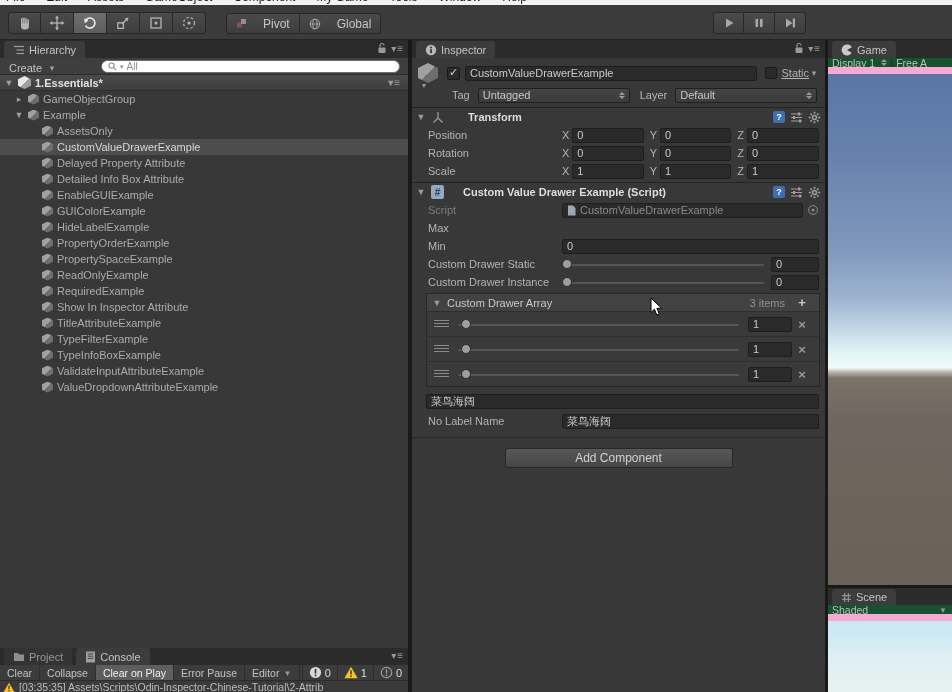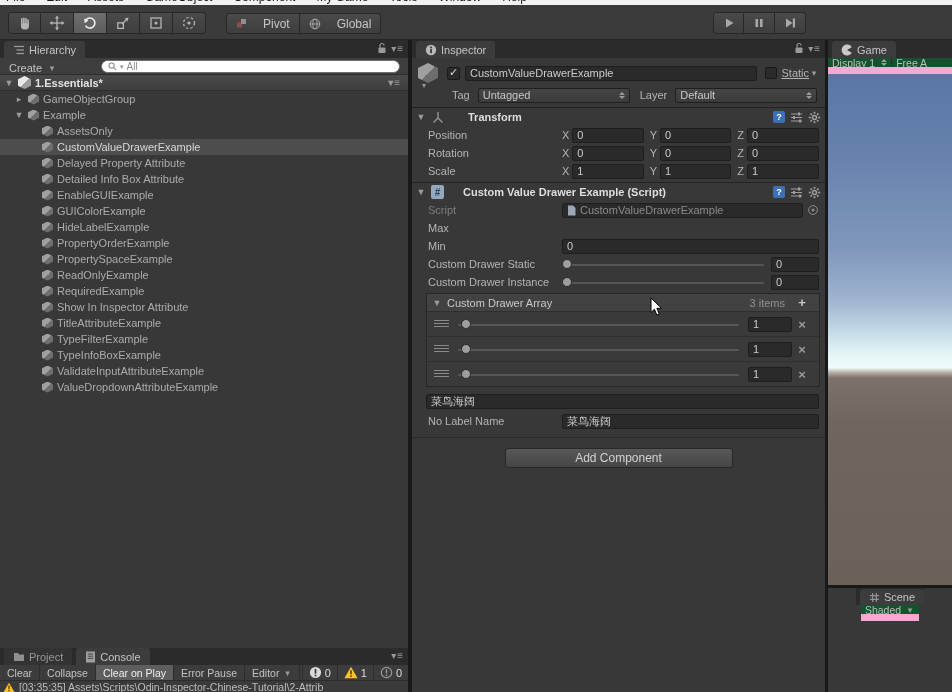--- a/index.html
+++ b/index.html
@@ -109,21 +109,21 @@
   #addcomp { display:inline-block; width:228px; height:20px; line-height:19px; font-size:12px; color:#d2d2d2;
              background:linear-gradient(#585858,#464646); border:1px solid #282828; border-radius:3px; }
 
   
   #game { left:828px; top:40px; width:124px; height:545px; display:flex; flex-direction:column; }
   .view-toolbar { height:16px; background:#14532d; border-bottom:7px solid #f9a8d4; display:flex; align-items:center;
                   font-size:10.5px; color:#bdbdbd; padding:0 4px; gap:4px; overflow:hidden; white-space:nowrap; }
   .vsep { width:1px; align-self:stretch; background:#2c2c2c; }
   #game-viewport { flex:1; background:linear-gradient(180deg,#5a76a4 0%,#6581ac 15%,#8097bc 34%,#9db3cf 44%,
                    #c2d8e6 50%,#e4f6f6 55%,#eefbfa 57.5%,#b7b0a7 58.4%,#7b7269 59.5%,#6f675f 68%,#6a6158 100%); }
-  #scene { left:828px; top:588px; width:124px; height:104px; display:flex; flex-direction:column;align-items:center; }
+  #scene { left:828px; top:588px; width:124px; height:104px; display:flex; flex-direction:column; }
   #scene-viewport { flex:1; background:linear-gradient(#c9e7f4,#dff0f4 60%,#e6f2ef); }
 
   #cursor { position:absolute; left:650px; top:297px; z-index:50; }
   svg { display:block; }
 </style>
 </head>
 <body>
 
 <div id="menubar">
   <div class="mrow">

